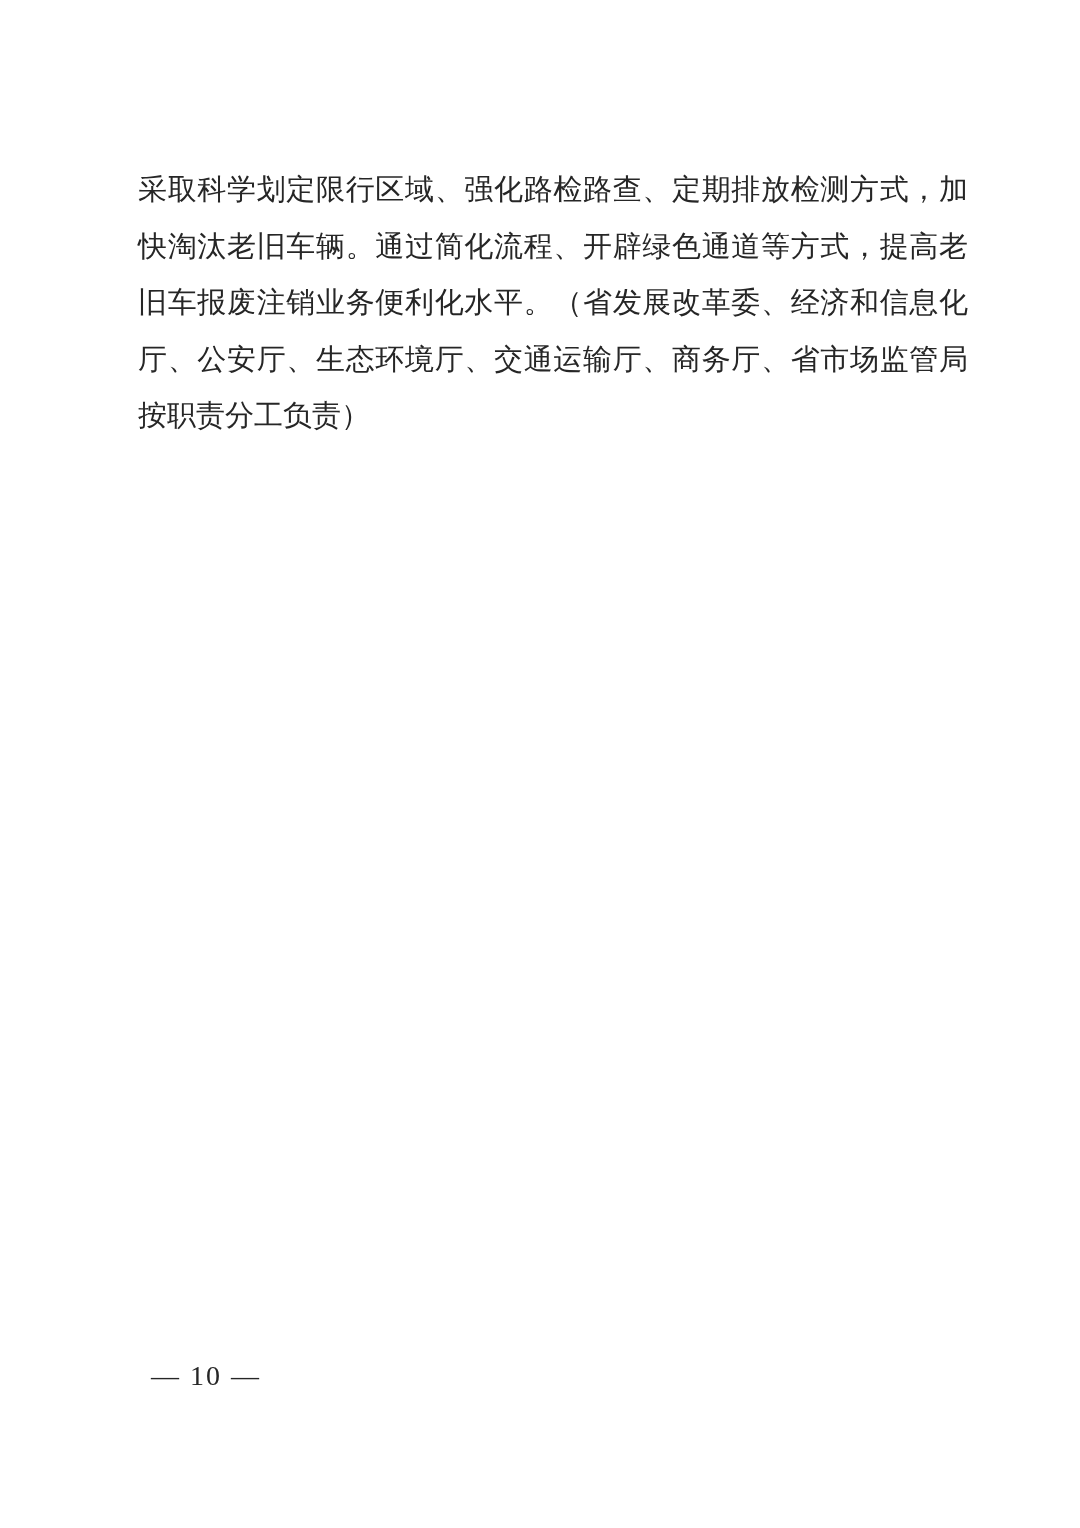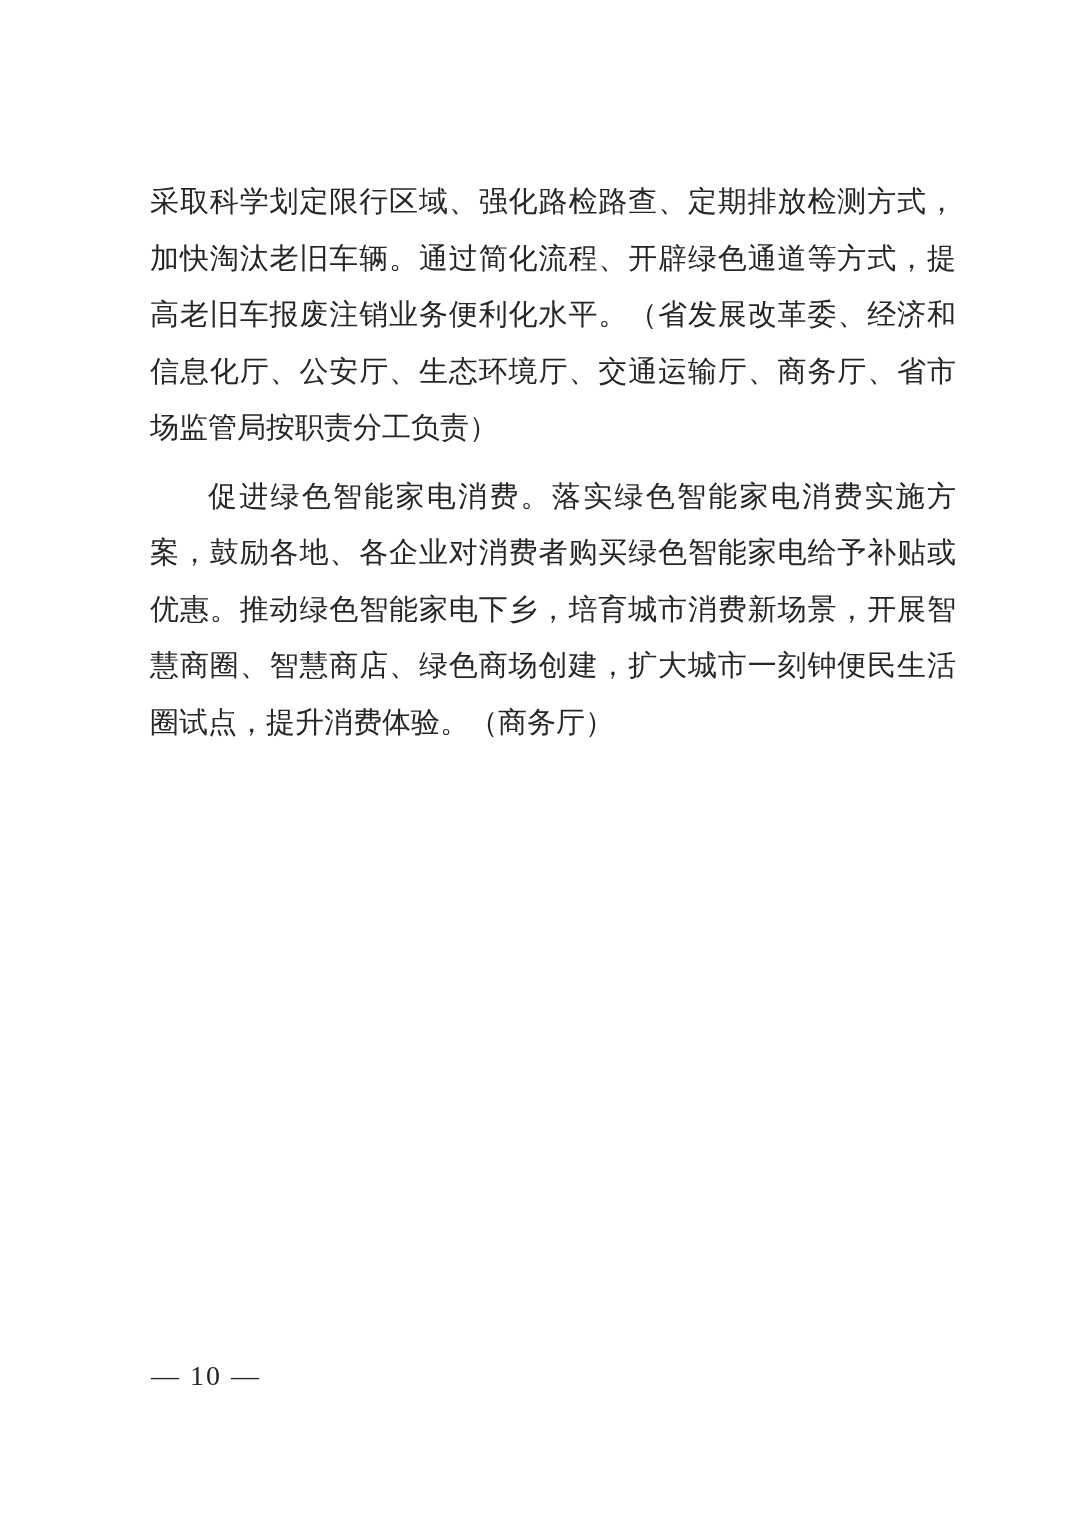--- a/index.html
+++ b/index.html
@@ -25,21 +25,21 @@
     left: 138px;
     top: 161px;
     width: 830px;
     font-size: 29px;
     line-height: 56.5px;
     text-align: justify;
     text-justify: inter-character;
     letter-spacing: 0px;
   }
   .para {
-    margin: 12px;
+    margin: 0;
     padding: 0;
     text-indent: 2em;
     font-weight: normal;
   }
   .para.no-indent {
     text-indent: 0;
   }
   .para.heading {
     font-weight: 700;
   }
@@ -55,16 +55,15 @@
     color: #262626;
     letter-spacing: 2px;
   }
 </style>
 </head>
 <body>
 
 <div class="page">
   <div class="text-block">
     <p class="para no-indent">采取科学划定限行区域、强化路检路查、定期排放检测方式，加快淘汰老旧车辆。通过简化流程、开辟绿色通道等方式，提高老旧车报废注销业务便利化水平。（省发展改革委、经济和信息化厅、公安厅、生态环境厅、交通运输厅、商务厅、省市场监管局按职责分工负责）</p>
-    <p class="para">促进绿色智能家电消费。落实绿色智能家电消费实施方案，鼓励各地、各企业对消费者购买绿色智能家电给予补贴或优惠。推动绿色智能家电下乡，培育城市消费新场景，开展智慧商圈、智慧商店、绿色商场创建，扩大城市一刻钟便民生活圈试点，提升消费体验。（商务厅）</p>
   </div>
   <div class="page-footer">— 10 —</div>
 </div>
 
 </body></html>

